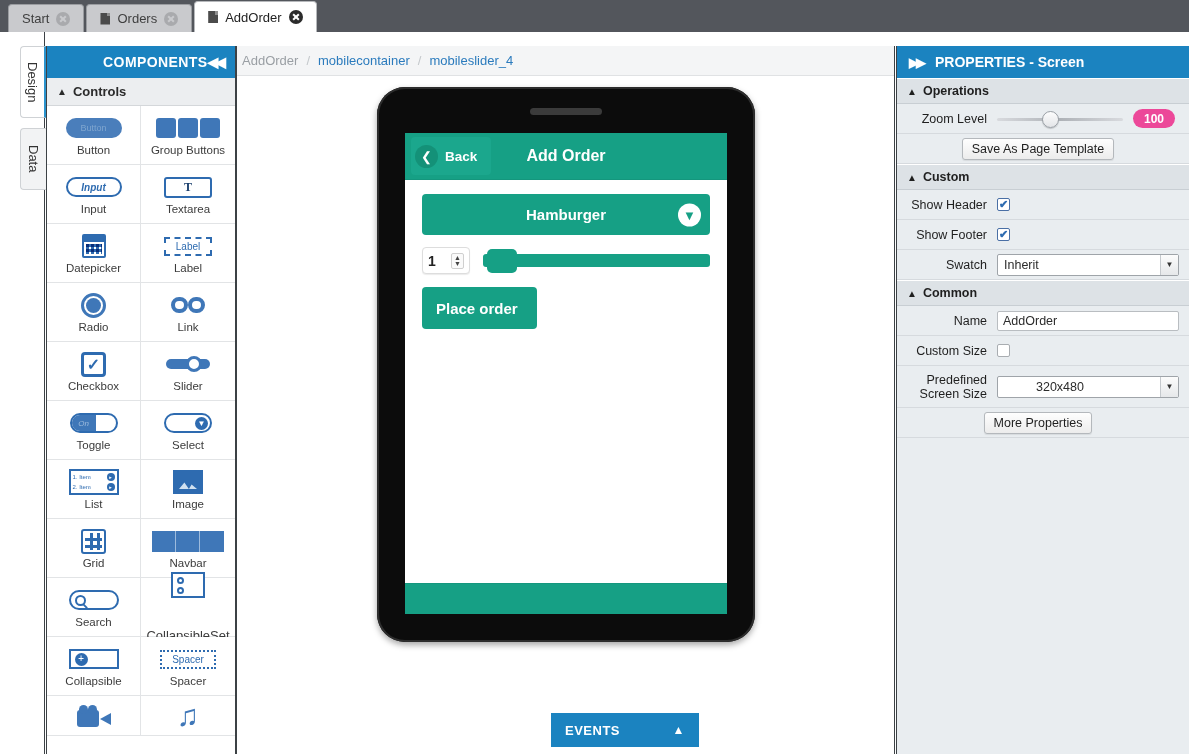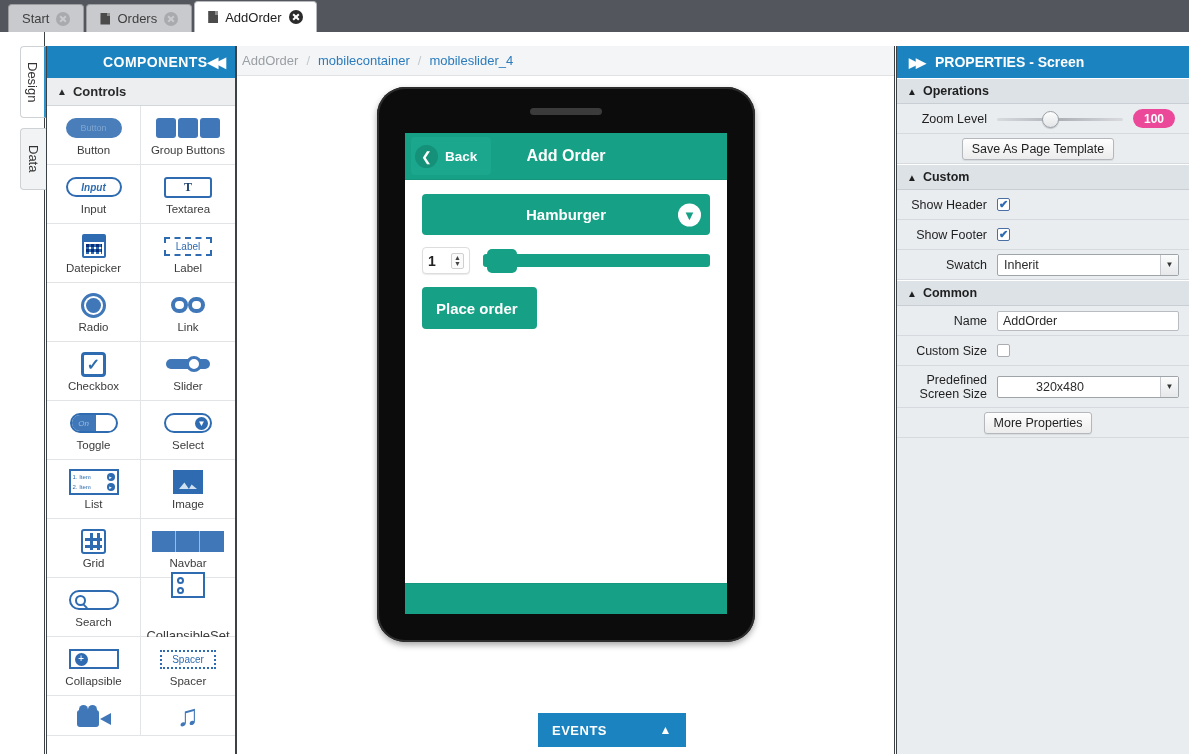--- a/index.html
+++ b/index.html
@@ -241,21 +241,21 @@
     color:#fff; font-size:15px; font-weight:bold;
     display:flex; align-items:center; padding-left:14px;
   }
   #m-footer {
     position:absolute; left:0; right:0; bottom:0; height:31px; background:#16a085;
     border-top:1px solid rgba(0,0,0,.05);
   }
 
   
   #events-bar {
-    position:absolute; left:301px; bottom:7px; width:148px; height:34px;
+    position:absolute; left:314px; bottom:7px; width:148px; height:34px;
     background:#1b83c0; color:#fff;
     display:flex; align-items:center; justify-content:space-between;
     padding:0 14px; font-size:13px; font-weight:bold; letter-spacing:.5px;
   }
   #events-arrow { font-size:12px; }
 
   
   #properties {
     position:absolute; left:896px; top:46px; width:293px; height:708px;
     background:#e9edf0; border-left:1px solid #3c4145;

